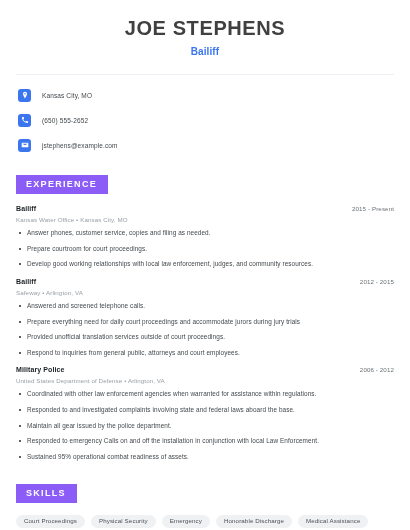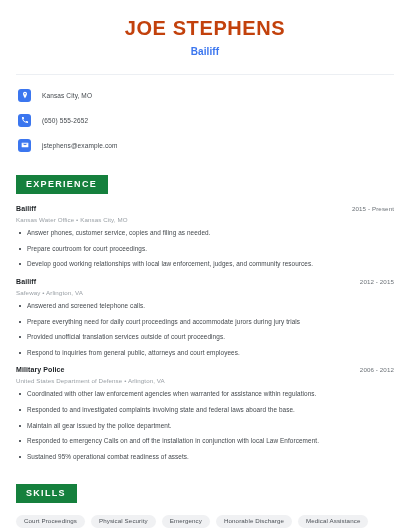--- a/index.html
+++ b/index.html
@@ -26,21 +26,21 @@
 
   
   .header {
     padding-top: 17px;
     text-align: center;
   }
   .full-name {
     font-size: 20px;
     font-weight: bold;
     letter-spacing: 0.6px;
-    color: #c2410c;
+    color: #404040;
     line-height: 1.15;
     margin: 0;
   }
   .job-title {
     font-size: 10px;
     font-weight: bold;
     color: #3b76ef;
     margin-top: 6px;
     letter-spacing: 0.1px;
   }
@@ -76,21 +76,21 @@
   .contact-text {
     font-size: 6.5px;
     color: #43484d;
     margin-left: 11px;
     letter-spacing: 0.12px;
   }
 
   
   .section-badge {
     display: inline-block;
-    background: #15803d;
+    background: #8b5cf6;
     color: #ffffff;
     font-size: 9px;
     font-weight: bold;
     letter-spacing: 1.3px;
     padding: 5px 11px 5px 10px;
     line-height: 1;
   }
   .section-experience { margin-top: 19px; }
   .section-skills { margin-top: 20px; }
 

